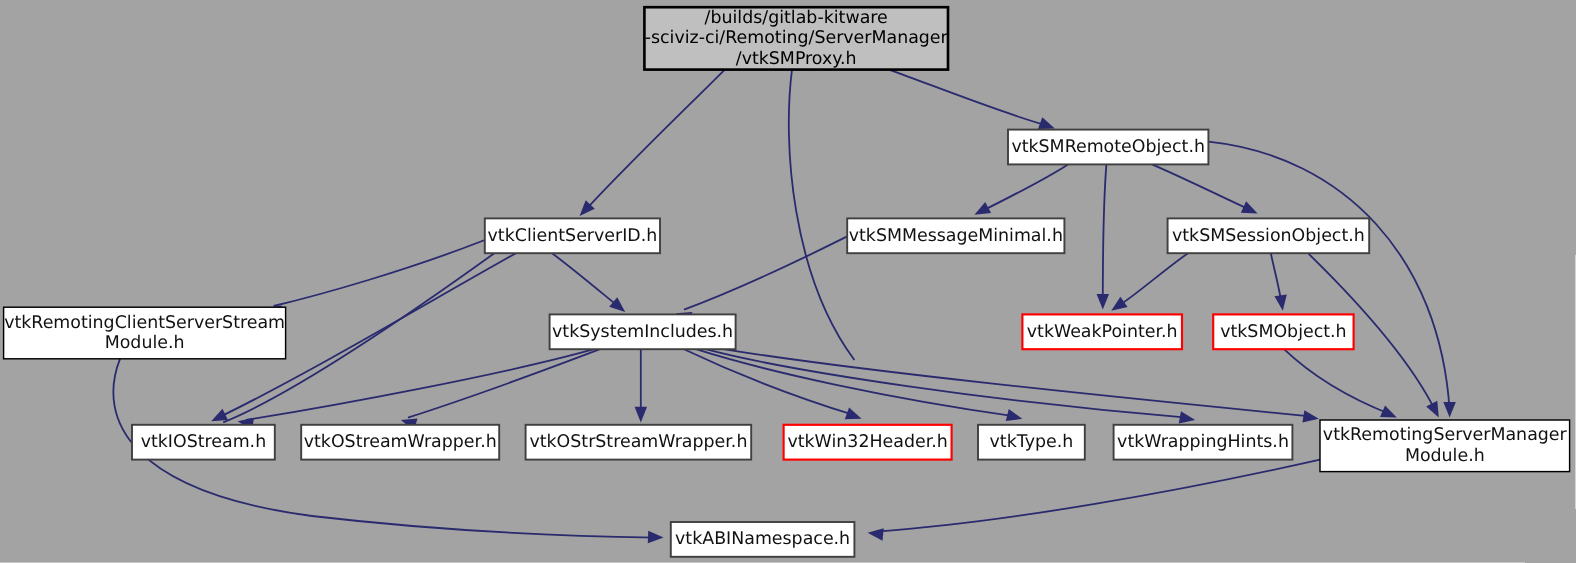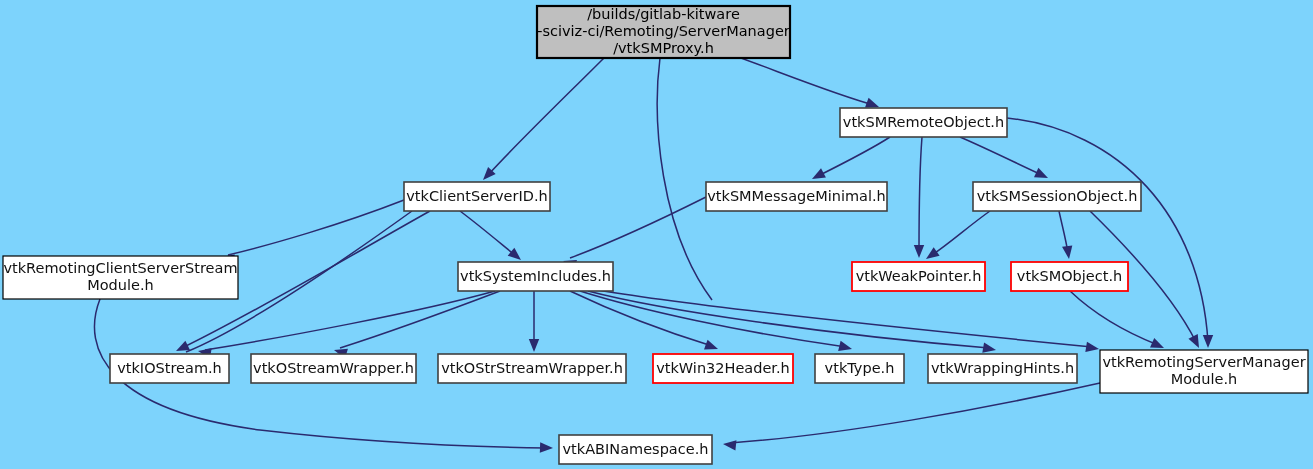--- a/index.html
+++ b/index.html
@@ -1,17 +1,17 @@
 <!DOCTYPE html>
 <html><head>
 <meta charset="utf-8">
 <style>
   html,body{margin:0;padding:0;background:#ffffff;}
   body{font-family:"DejaVu Sans","Liberation Sans",sans-serif;}
-  #graph-wrap{position:relative;width:1313px;height:469px;background:#7dd3fc;overflow:hidden;}
+  #graph-wrap{position:relative;width:1313px;height:469px;background:#a3a3a3;overflow:hidden;}
   svg#graph{position:absolute;left:0;top:0;width:1313px;height:469px;display:block;}
   .node-box{fill:#ffffff;stroke:#404040;stroke-width:1.6;}
   .node-box.root{fill:#bfbfbf;stroke:#000000;stroke-width:2.2;}
   .node-box.red{stroke:#ff0000;stroke-width:1.8;}
   .node-box.thin{stroke:#000000;stroke-width:1.2;}
   .node-label{font-family:"DejaVu Sans","Liberation Sans",sans-serif;font-size:14.5px;fill:#111111;text-anchor:middle;dominant-baseline:middle;}
   .node-label.root-label{fill:#000000;}
   .edge{fill:none;stroke:#2a2a6e;stroke-width:1.5;}
   .arrow-head{fill:#2a2a6e;stroke:none;}
 </style>

